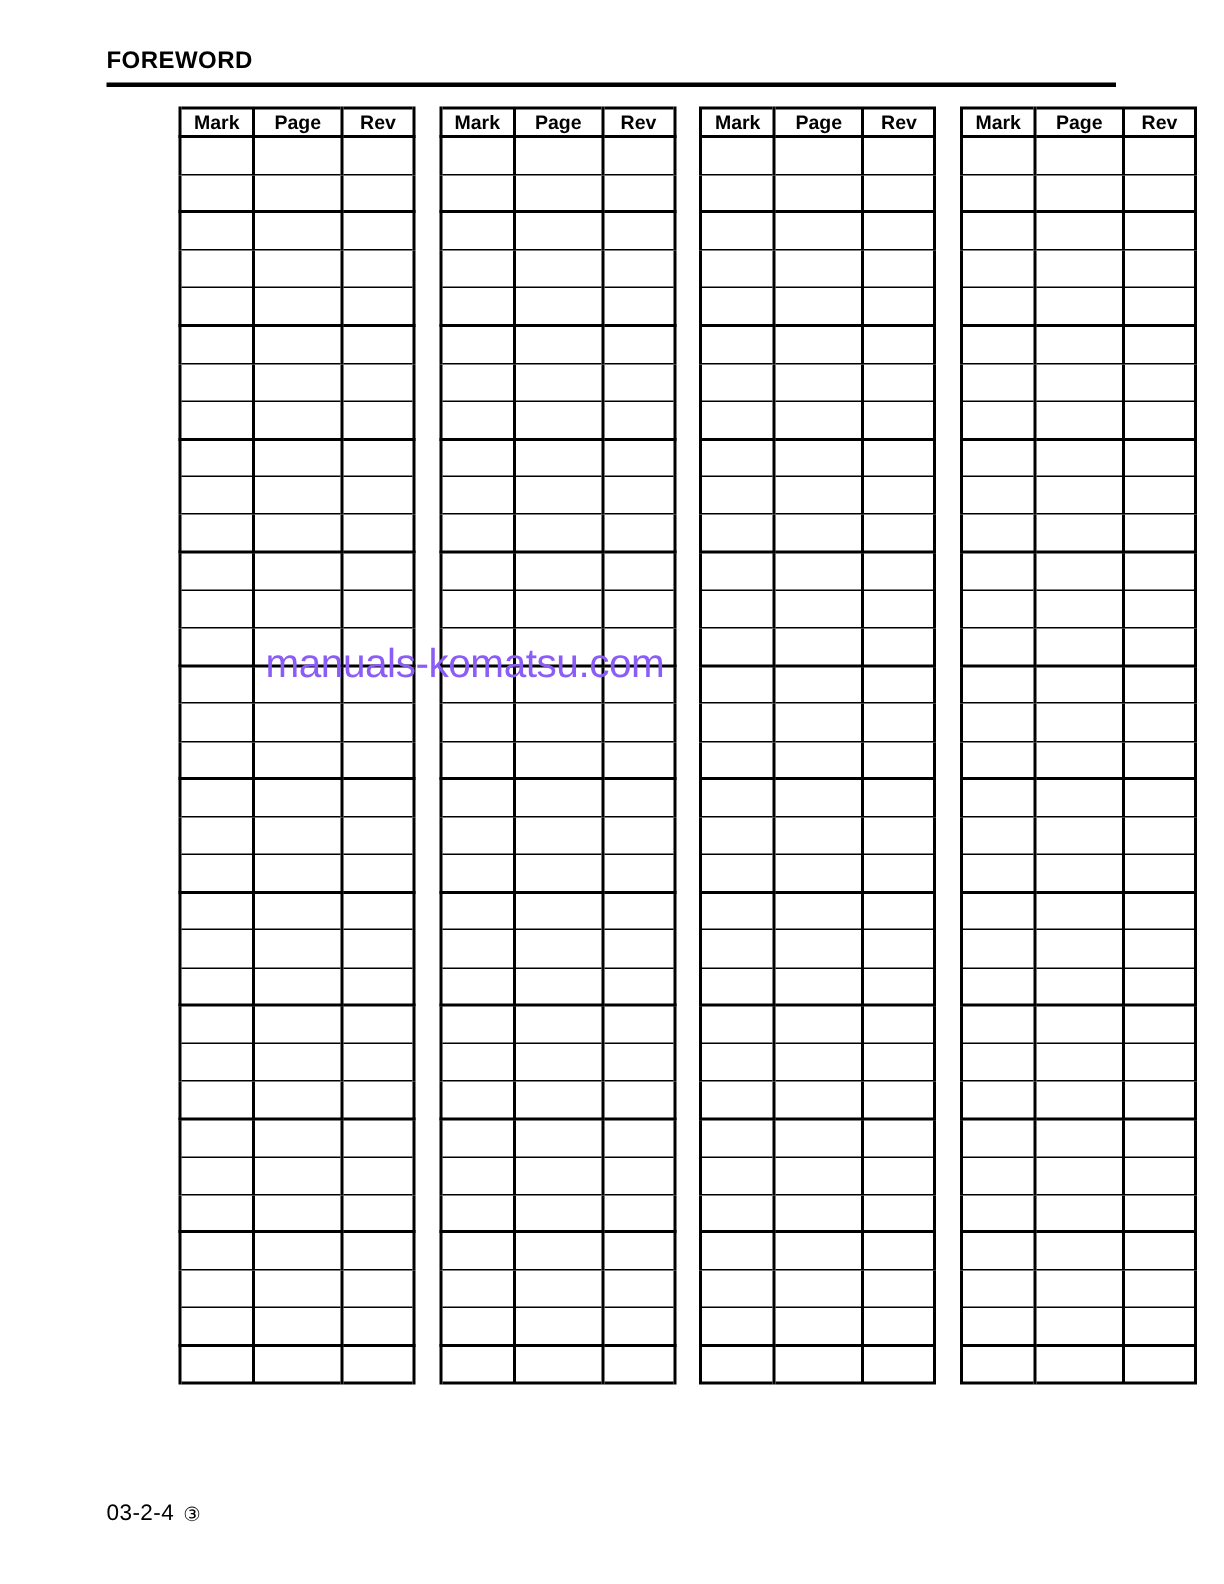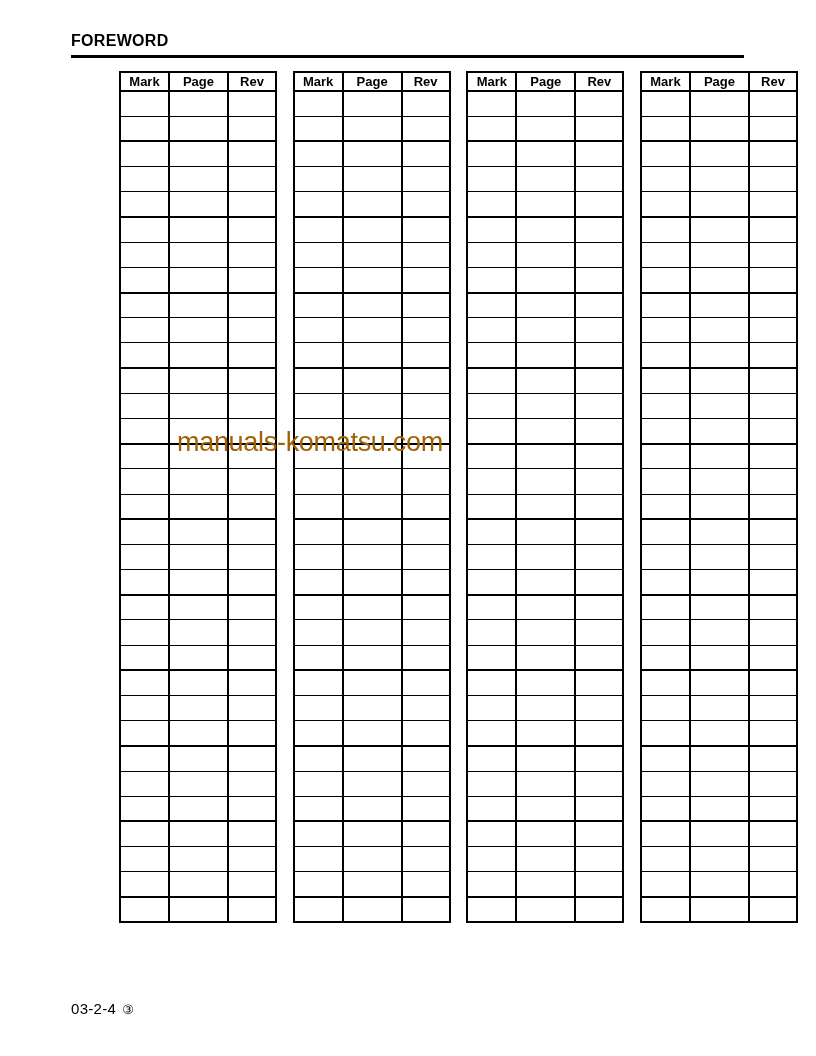--- a/index.html
+++ b/index.html
@@ -75,21 +75,21 @@
   }
   table.rev-table th:nth-child(1), table.rev-table td:nth-child(1) { width: 49px; }
   table.rev-table th:nth-child(2), table.rev-table td:nth-child(2) { width: 59px; }
   table.rev-table th:nth-child(3), table.rev-table td:nth-child(3) { width: 48px; }
   .watermark {
     position: absolute;
     left: 177px;
     top: 427px;
     font-size: 27px;
     letter-spacing: -0.3px;
-    color: #a16207;
+    color: #8b5cf6;
     white-space: nowrap;
     z-index: 5;
     pointer-events: none;
   }
   .doc-footer {
     position: absolute;
     left: 71px;
     top: 1000px;
     font-size: 15px;
     letter-spacing: 0.3px;

